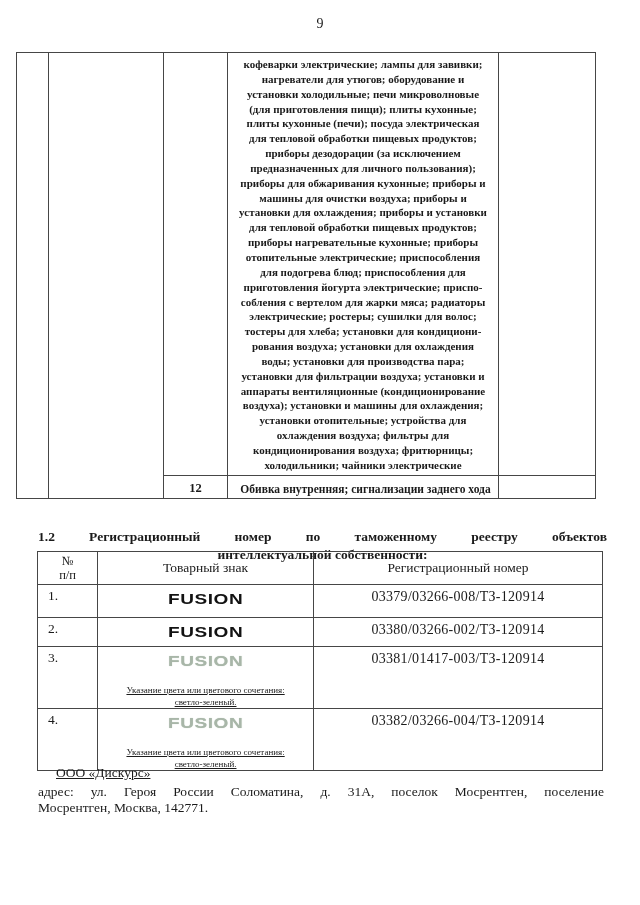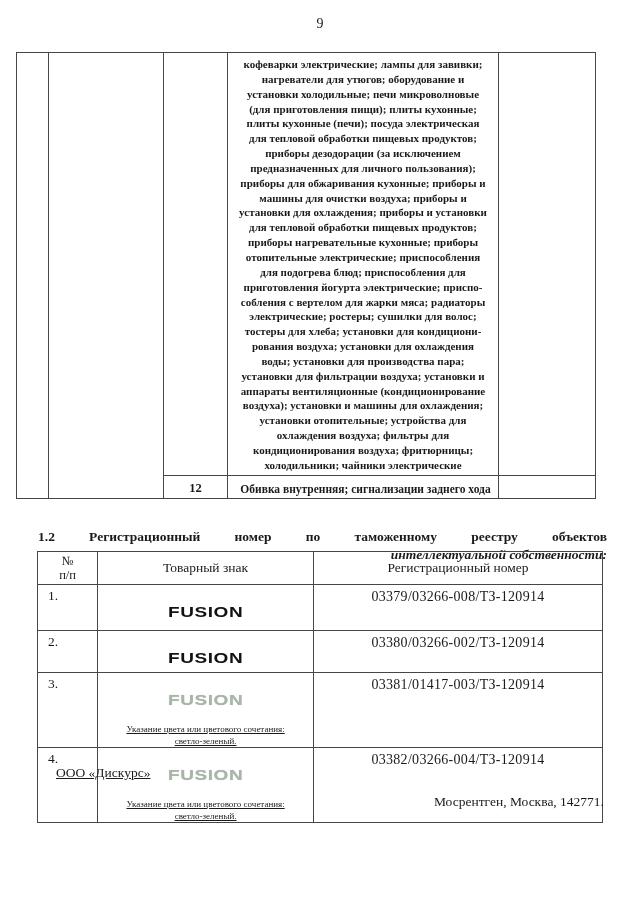--- a/index.html
+++ b/index.html
@@ -16,49 +16,49 @@
   .t1 .goods-cell{
     text-align:center;white-space:pre-line;font-size:11px;line-height:14.85px;
     padding-top:4px;
   }
   .t1 .class-cell{text-align:center;font-size:12.5px;padding-top:2px;}
   .t1 tr.row-12 td{height:18px;vertical-align:middle;text-align:center;}
   .t1 .goods-single{font-size:11.5px;text-align:left;padding-left:5px;white-space:nowrap;overflow:hidden;}
   
   .s12{position:absolute;top:528px;left:38px;width:569px;font-weight:bold;font-size:13.5px;line-height:17.5px;}
   .s12 .l1{text-align:justify;text-align-last:justify;}
-  .s12 .l2{text-align:right;font-style:italic;}
+  .s12 .l2{text-align:center;}
   
   .t2{position:absolute;top:551px;left:37px;width:566px;border:1.5px solid #3a3a3a;}
   .t2 th,.t2 td{border:1px solid #464646;padding:0;font-weight:normal;}
   .t2 th{font-size:13.5px;text-align:center;vertical-align:middle;height:32px;}
   .t2 .th-num{white-space:pre-line;line-height:14px;font-size:12.5px;}
   .t2 .num-cell{font-size:13.5px;text-align:left;padding-left:10px;vertical-align:top;padding-top:3px;}
-  .t2 .tm-cell{text-align:center;vertical-align:top;padding-top:18px;}
+  .t2 .tm-cell{text-align:center;vertical-align:top;padding-top:5px;}
   .t2 .reg-cell{font-size:14px;text-align:center;vertical-align:top;padding-top:4px;letter-spacing:0.3px;}
   .t2 tr.r1 td{height:27px;}
   .t2 tr.r2 td{height:23px;}
   .t2 tr.r3 td{height:56px;}
   .t2 tr.r4 td{height:53px;}
   .logo{
     display:inline-block;font-family:"Liberation Sans",sans-serif;font-weight:bold;
     font-size:17px;letter-spacing:0.5px;transform:scaleY(0.82) scaleX(1.12);
     transform-origin:center top;margin-top:2px;
   }
   .logo.solid{color:#121212;}
   .logo.light{color:#a8b6a8;text-shadow:0 0 1px #b9c6b9;}
   .color-note{
     font-size:9px;line-height:11.5px;text-align:center;white-space:pre-line;margin-top:11px;text-decoration:underline;
   }
   
   .s2{position:absolute;top:762px;left:38px;width:566px;font-size:13.5px;line-height:16.5px;}
   .s2 .h{font-weight:bold;font-size:14px;}
   .s2 .company{padding-left:18px;margin-top:3px;text-decoration:underline;}
   .s2 .addr1{margin-top:2px;text-align:justify;text-align-last:justify;}
-  .s2 .addr2{text-align:right;margin-top:12px;}
+  .s2 .addr2{text-align:left;}
 </style>
 </head>
 <body>
 
 <div class="page">
 
   <div class="page-number">9</div>
 
   <table class="t1">
     <colgroup>
@@ -159,16 +159,17 @@
           <div class="color-note">Указание цвета или цветового сочетания:
 светло-зеленый.</div>
         </td>
         <td class="reg-cell">03382/03266-004/ТЗ-120914</td>
       </tr>
     </tbody>
   </table>
 
   <div class="s2">
     <div class="company">ООО «Дискурс»</div>
+    <div class="addr1">адрес: ул. Героя России Соломатина, д. 31А, поселок Мосрентген, поселение</div>
     <div class="addr2">Мосрентген, Москва, 142771.</div>
   </div>
 
 </div>
 
 </body></html>

